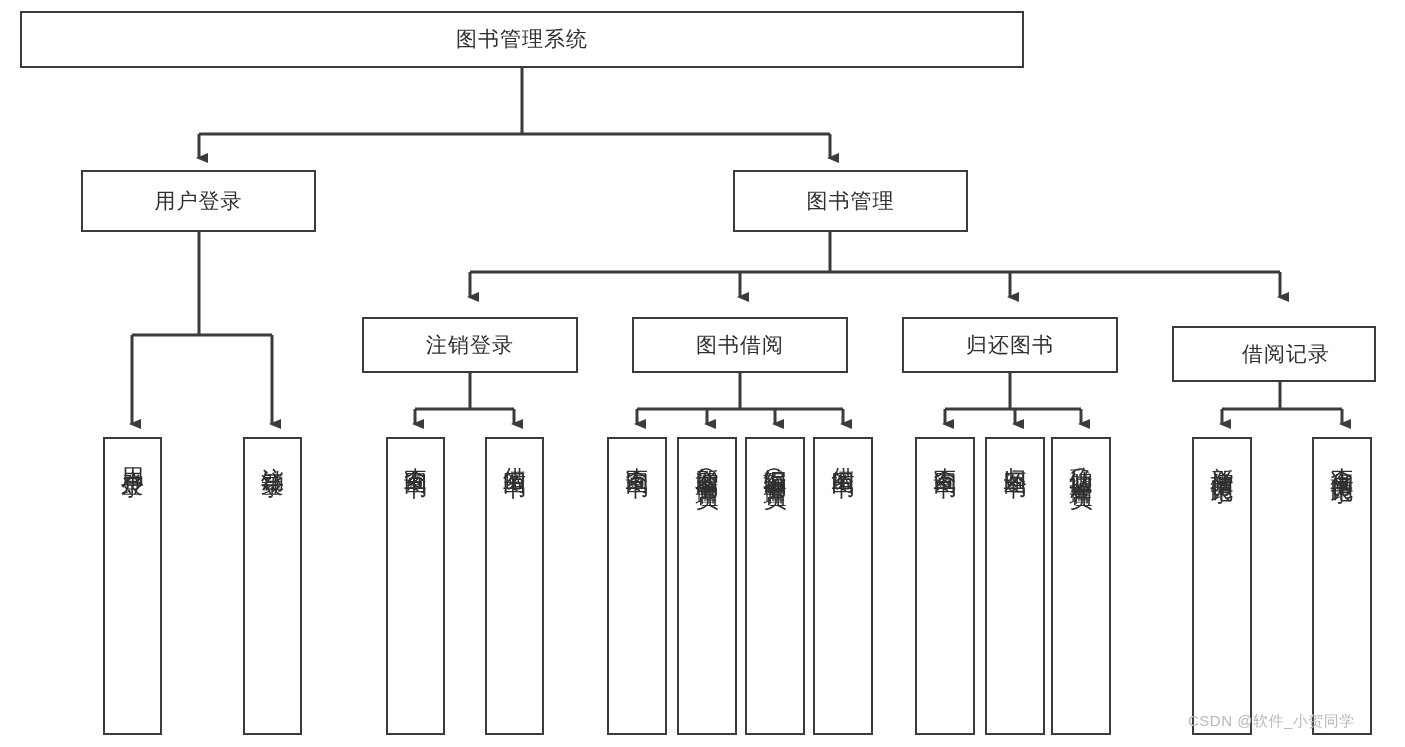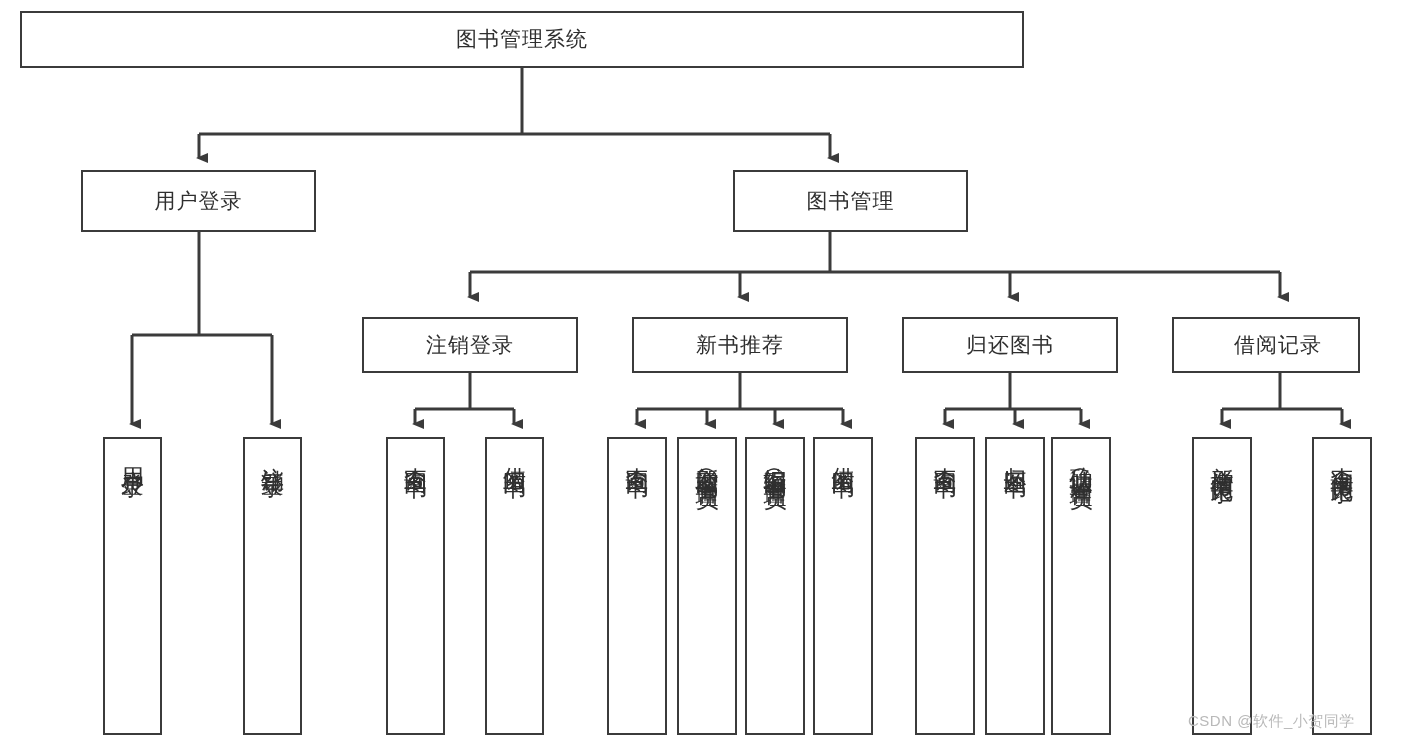--- a/index.html
+++ b/index.html
@@ -117,26 +117,26 @@
     <span class="lbl">用户登录</span>
   </div>
   <div class="node" style="left:733px;top:170px;width:235px;height:62px;">
     <span class="lbl">图书管理</span>
   </div>
 
   <div class="node" style="left:362px;top:317px;width:216px;height:56px;">
     <span class="lbl">注销登录</span>
   </div>
   <div class="node" style="left:632px;top:317px;width:216px;height:56px;">
-    <span class="lbl">新书推荐</span>
+    <span class="lbl">图书借阅</span>
   </div>
   <div class="node" style="left:902px;top:317px;width:216px;height:56px;">
     <span class="lbl">归还图书</span>
   </div>
-  <div class="node" style="left:1172px;top:317px;width:188px;height:56px;padding-left:24px;">
+  <div class="node" style="left:1172px;top:326px;width:204px;height:56px;padding-left:24px;">
     <span class="lbl">借阅记录</span>
   </div>
 
   <div class="node leaf" style="left:103px;top:437px;width:59px;height:298px;">
     <span class="lbl">用户登录</span>
   </div>
   <div class="node leaf" style="left:243px;top:437px;width:59px;height:298px;">
     <span class="lbl">注销登录</span>
   </div>
 

